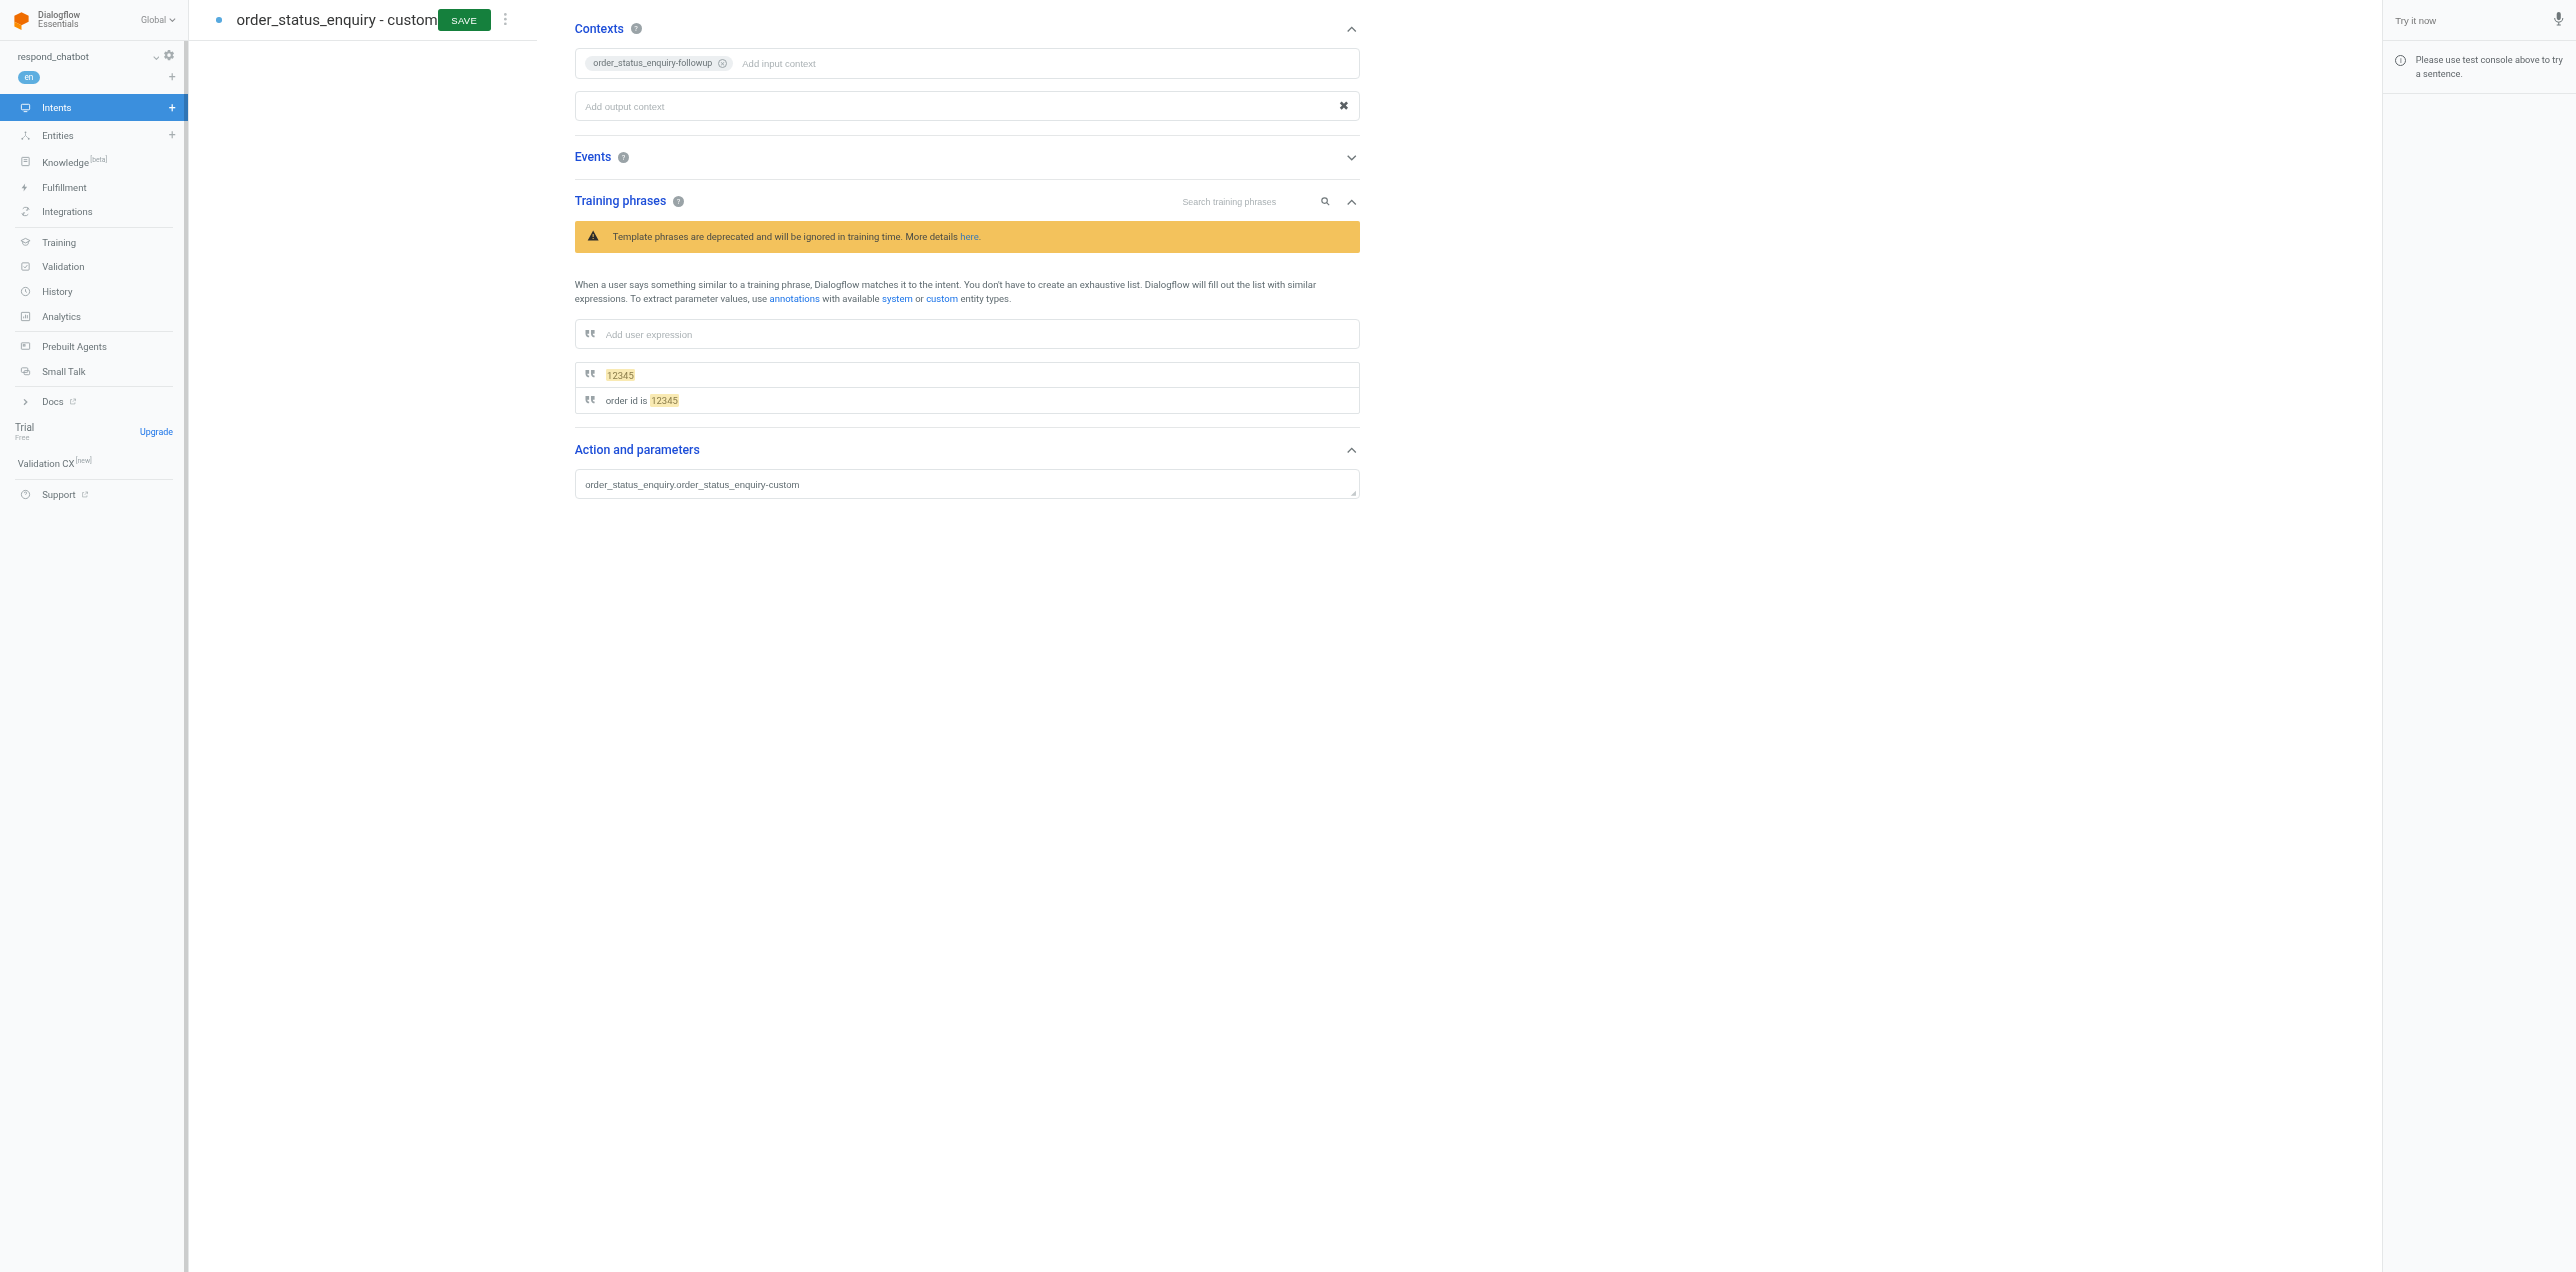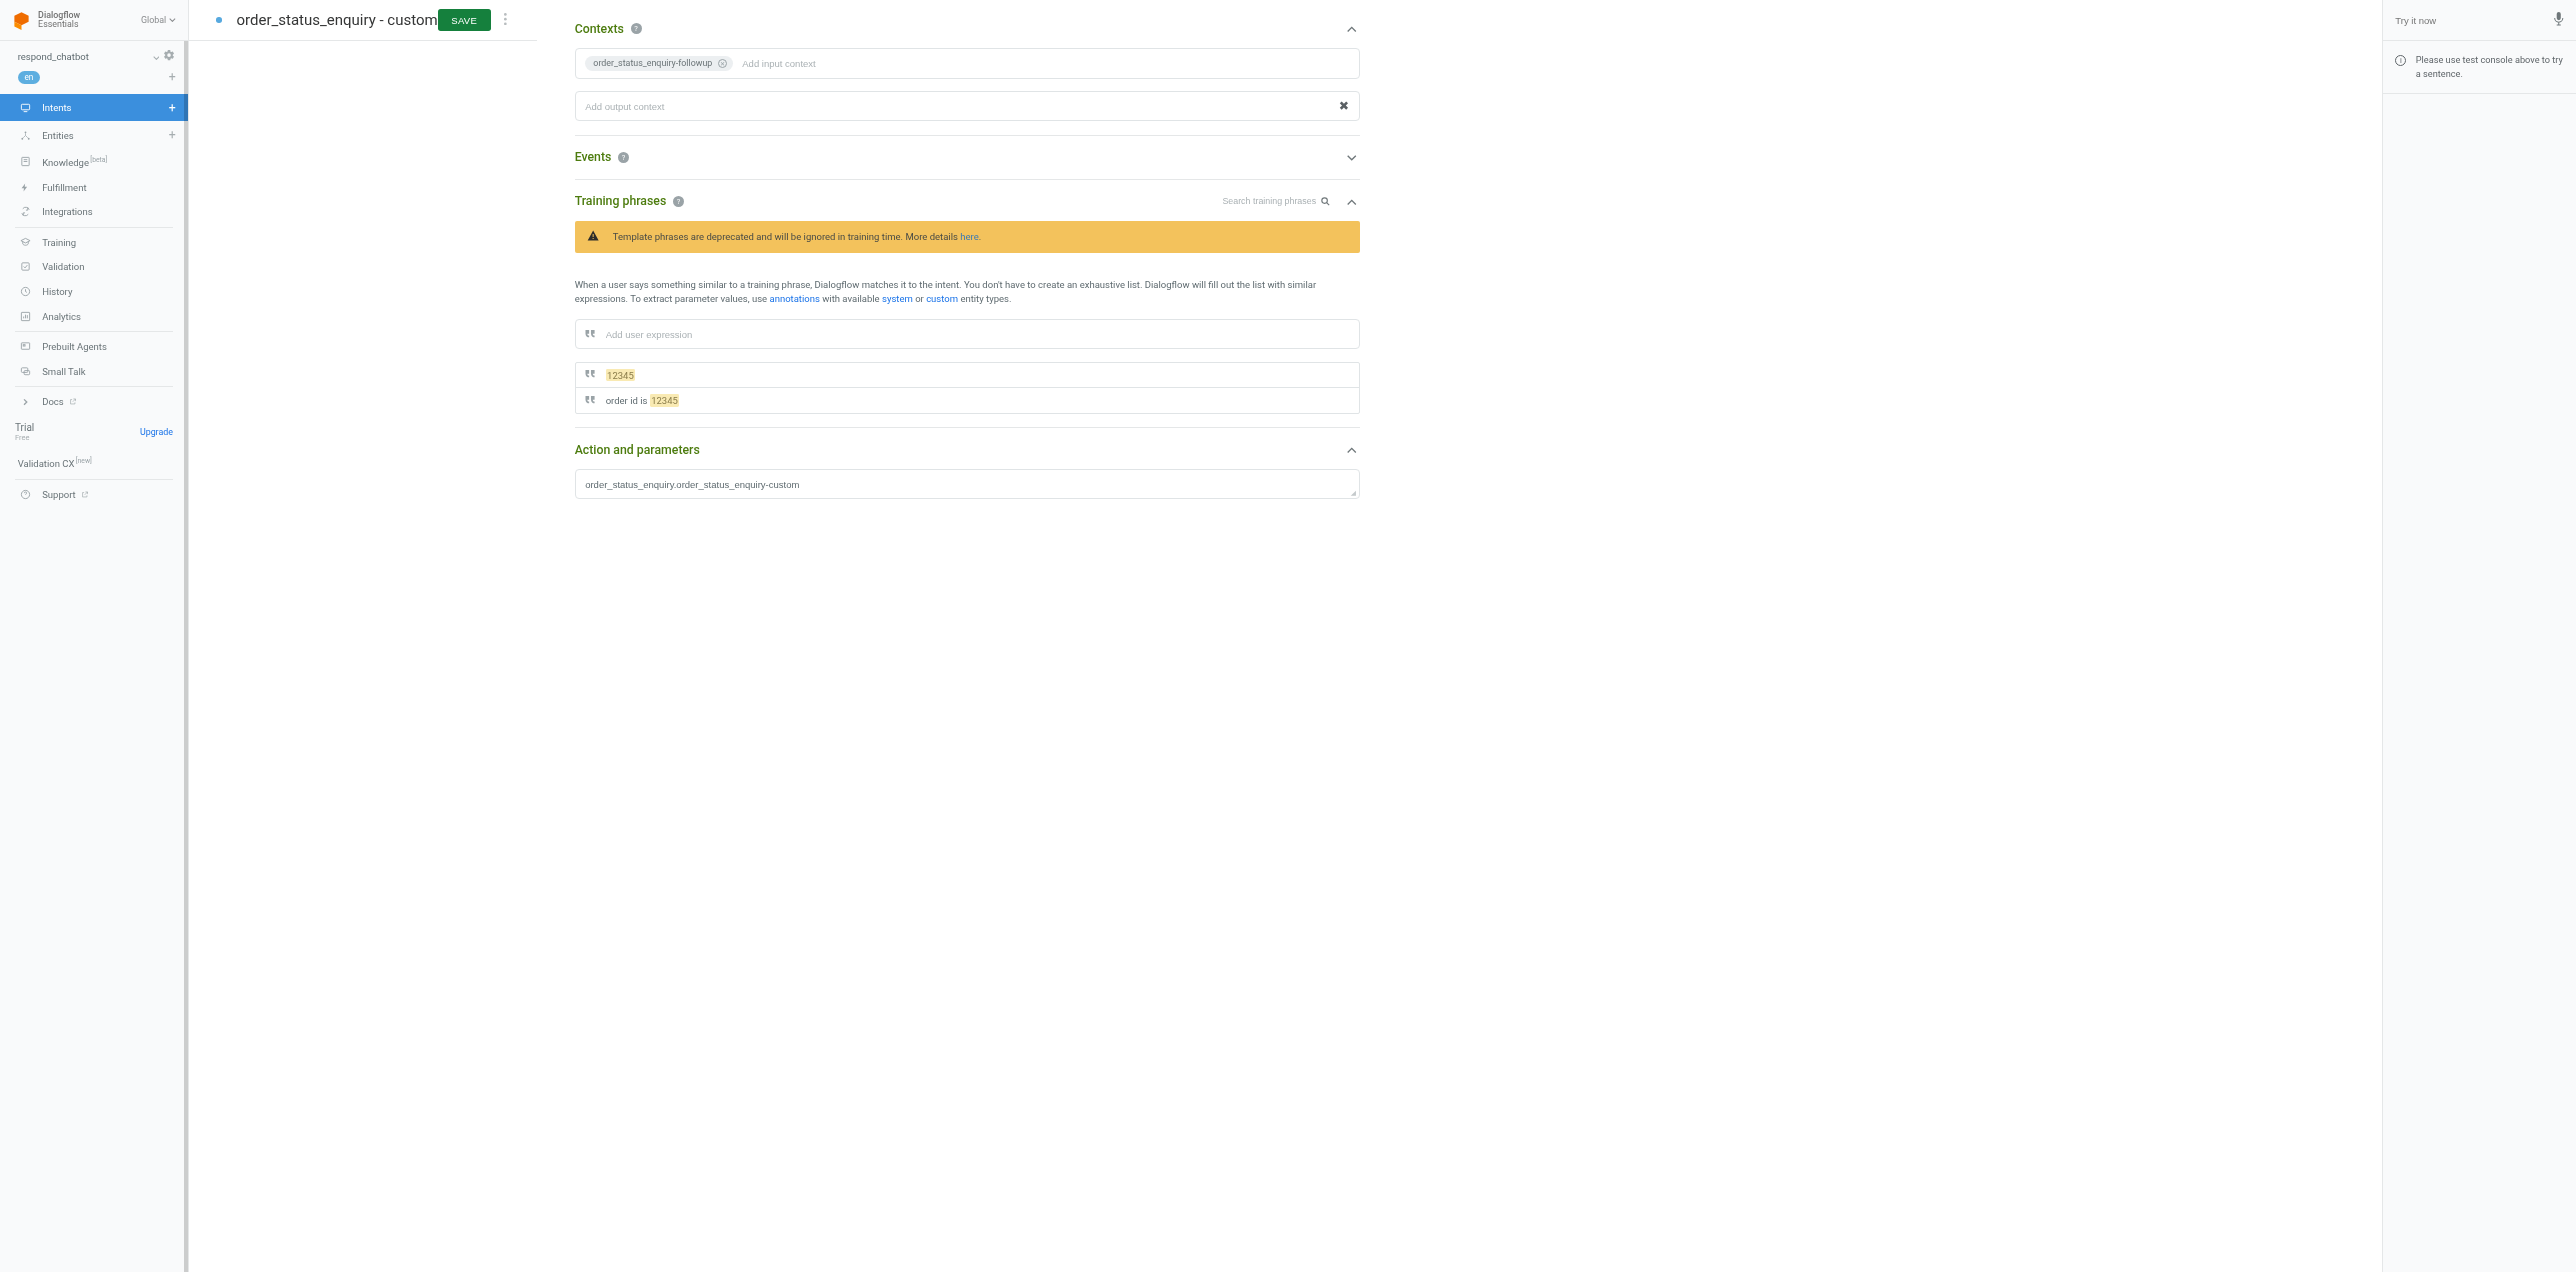--- a/index.html
+++ b/index.html
@@ -103,21 +103,21 @@
 
   .content {
     flex:1; overflow-y:auto;
     padding: 13.6px 49px 27px 38px;
     max-width: 872px;
   }
   .section-head {
     display:flex; align-items:center;
     margin: 6.8px 0 11px 0;
   }
-  .section-head h3 { font-size:12.3px; font-weight:500; color:#4d7c0f; margin-right:6.8px;}
+  .section-head h3 { font-size:12.3px; font-weight:500; color:#1d4ed8; margin-right:6.8px;}
   .section-head .help { width:11px;height:11px;border-radius:50%;background:#9aa3a7;color:#fff;font-size:7.5px;display:flex;align-items:center;justify-content:center;cursor:pointer;}
   .section-head .spacer { flex:1; }
   .chev { color:#6f777a; cursor:pointer; padding:2.7px; }
   .hr { height:0.7px; background:#e5e7e8; margin: 13.6px 0; }
 
   .context-box, .outcontext-box, .phrase-box, .action-box {
     border:0.7px solid #e0e4e6; border-radius:4px;
     display:flex; align-items:center;
     padding: 6.8px 9.5px; min-height:30px;
   }
@@ -128,22 +128,23 @@
     font-size:8.9px; display:flex; align-items:center; margin-right:9.5px;
   }
   .contextchip .x { margin-left:5.5px; width:9.5px;height:9.5px;border:0.7px solid #9aa3a7;border-radius:50%;display:flex;align-items:center;justify-content:center;font-size:6.1px;color:#9aa3a7;cursor:pointer;}
   .placeholder-input {
     border:none; outline:none; font-size:9.5px; color:#5f6b70; flex:1; background:transparent;
   }
   .placeholder-input::placeholder { color:#aab1b4; }
   .outcontext-box .closeX { color:#5a6064; font-size:12.3px; cursor:pointer; }
 
   .search-training {
-    display:flex; align-items:center; color:#7b8286; font-size:8.9px;
+    display:flex; align-items:flex-end; color:#7b8286; font-size:8.9px;
     margin-right:13.6px;
+    gap:40px;
   }
   .search-training input { border:none; outline:none; text-align:right; font-size:8.9px; color:#7b8286; background:transparent; width:109px;}
   .search-training input::placeholder { color:#aab1b4; }
   .search-training svg { margin-left:4.1px; }
 
   .warning-banner {
     background:#f3c25c; color:#494b45;
     padding: 9.5px 12.3px; border-radius:2px;
     display:flex; align-items:center; font-size:9.5px;
     margin-bottom:25px;

